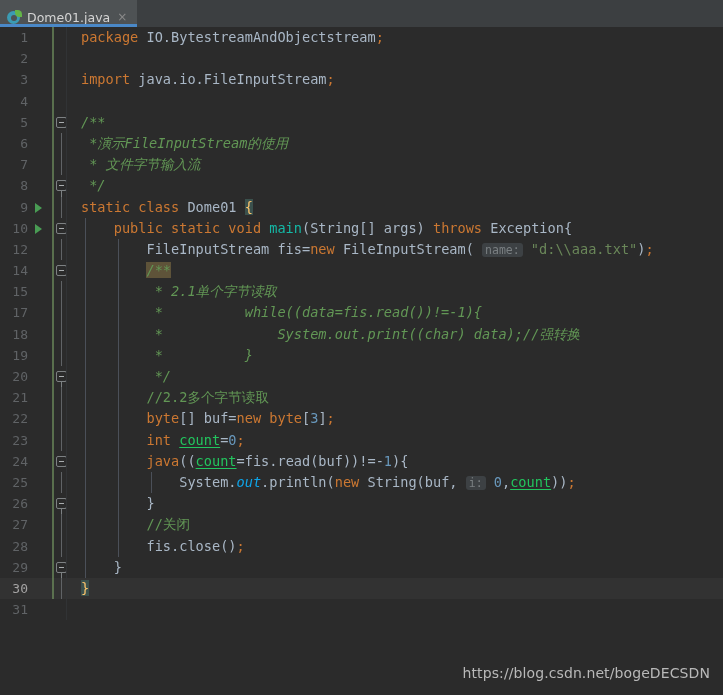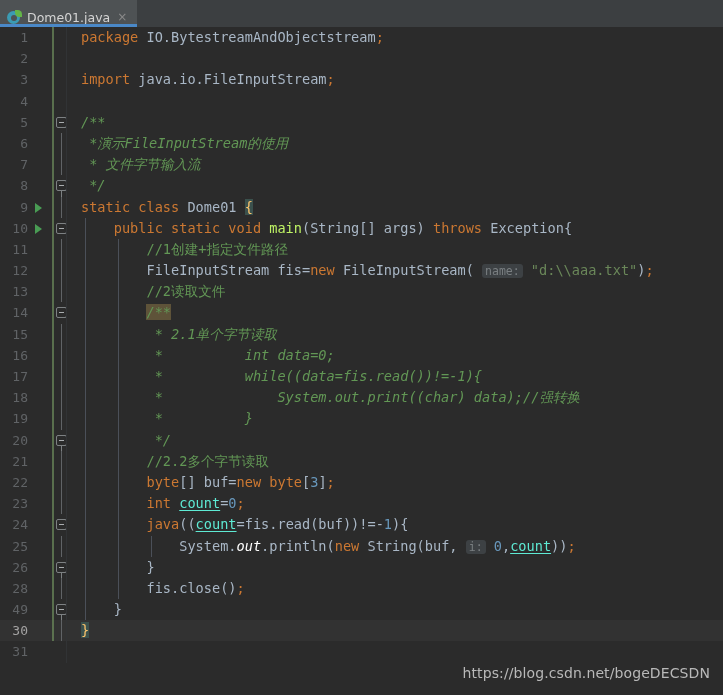--- a/index.html
+++ b/index.html
@@ -209,24 +209,24 @@
     height: 100%;
   }
 
   
   .kw      { color: #cc7832; }
   .str     { color: #6a8759; }
   .num     { color: #6897bb; }
   .cmtz    { color: #629755; }
   .doc     { color: #629755; font-style: italic; }
   .cls     { color: #a9b7c6; }
-  .mth     { color: #bef264; }
-  .fld     { color: #ffffff; font-style: italic; }
+  .mth     { color: #14b8a6; }
+  .fld     { color: #0ea5e9; font-style: italic; }
   .ident   { color: #a9b7c6; }
-  .lvar    { color: #5eead4; text-decoration: underline; text-underline-offset: 2px; }
+  .lvar    { color: #22c55e; text-decoration: underline; text-underline-offset: 2px; }
   .semi    { color: #cc7832; }
   .brace-hl {
     color: #ffc66d;
     background: #3b514d;
   }
   .doc-hl {
     background: #5e5339;
   }
   .hint {
     background: #3d4144;
@@ -361,49 +361,31 @@
         <div class="gutter">
           <span class="lnum">10</span>
           <span class="run-arrow"></span>
           <span class="vcsbar"></span>
           <span class="foldmark"></span>
           <span class="gutter-sep"></span>
         </div>
         <div class="code"><span class="indent" style="left:18px"></span>    <span class="kw">public static void </span><span class="mth">main</span><span class="ident">(String[] args) </span><span class="kw">throws </span><span class="ident">Exception{</span></div>
       </div>
 
-      <div class="row">
-        <div class="gutter">
-          <span class="lnum">11</span>
-          <span class="vcsbar"></span>
-          <span class="foldline"></span>
-          <span class="gutter-sep"></span>
-        </div>
-        <div class="code"><span class="indent" style="left:18px"></span><span class="indent" style="left:51px"></span>        <span class="cmtz">//1</span><span class="cmtz cn">创建</span><span class="cmtz">+</span><span class="cmtz cn">指定文件路径</span></div>
-      </div>
 
       <div class="row">
         <div class="gutter">
           <span class="lnum">12</span>
           <span class="vcsbar"></span>
           <span class="foldline"></span>
           <span class="gutter-sep"></span>
         </div>
         <div class="code"><span class="indent" style="left:18px"></span><span class="indent" style="left:51px"></span>        <span class="ident">FileInputStream fis=</span><span class="kw">new </span><span class="ident">FileInputStream( </span><span class="hint">name:</span><span class="str"> "d:\\aaa.txt"</span><span class="ident">)</span><span class="semi">;</span></div>
       </div>
 
-      <div class="row">
-        <div class="gutter">
-          <span class="lnum">13</span>
-          <span class="vcsbar"></span>
-          <span class="foldline"></span>
-          <span class="gutter-sep"></span>
-        </div>
-        <div class="code"><span class="indent" style="left:18px"></span><span class="indent" style="left:51px"></span>        <span class="cmtz">//2</span><span class="cmtz cn">读取文件</span></div>
-      </div>
 
       <div class="row">
         <div class="gutter">
           <span class="lnum">14</span>
           <span class="vcsbar"></span>
           <span class="foldmark"></span>
           <span class="gutter-sep"></span>
         </div>
         <div class="code"><span class="indent" style="left:18px"></span><span class="indent" style="left:51px"></span>        <span class="doc doc-hl">/**</span></div>
       </div>
@@ -411,29 +393,20 @@
       <div class="row">
         <div class="gutter">
           <span class="lnum">15</span>
           <span class="vcsbar"></span>
           <span class="foldline"></span>
           <span class="gutter-sep"></span>
         </div>
         <div class="code"><span class="indent" style="left:18px"></span><span class="indent" style="left:51px"></span>         <span class="doc">* 2.1</span><span class="doc cn">单个字节读取</span></div>
       </div>
 
-      <div class="row">
-        <div class="gutter">
-          <span class="lnum">16</span>
-          <span class="vcsbar"></span>
-          <span class="foldline"></span>
-          <span class="gutter-sep"></span>
-        </div>
-        <div class="code"><span class="indent" style="left:18px"></span><span class="indent" style="left:51px"></span>         <span class="doc">*          int data=0;</span></div>
-      </div>
 
       <div class="row">
         <div class="gutter">
           <span class="lnum">17</span>
           <span class="vcsbar"></span>
           <span class="foldline"></span>
           <span class="gutter-sep"></span>
         </div>
         <div class="code"><span class="indent" style="left:18px"></span><span class="indent" style="left:51px"></span>         <span class="doc">*          while((data=fis.read())!=-1){</span></div>
       </div>
@@ -521,34 +494,43 @@
       <div class="row">
         <div class="gutter">
           <span class="lnum">26</span>
           <span class="vcsbar"></span>
           <span class="foldmark end"></span>
           <span class="gutter-sep"></span>
         </div>
         <div class="code"><span class="indent" style="left:18px"></span><span class="indent" style="left:51px"></span>        <span class="ident">}</span></div>
       </div>
 
+      <div class="row">
+        <div class="gutter">
+          <span class="lnum">27</span>
+          <span class="vcsbar"></span>
+          <span class="foldline"></span>
+          <span class="gutter-sep"></span>
+        </div>
+        <div class="code"><span class="indent" style="left:18px"></span><span class="indent" style="left:51px"></span>        <span class="cmtz">//</span><span class="cmtz cn">关闭</span></div>
+      </div>
 
       <div class="row">
         <div class="gutter">
           <span class="lnum">28</span>
           <span class="vcsbar"></span>
           <span class="foldline"></span>
           <span class="gutter-sep"></span>
         </div>
         <div class="code"><span class="indent" style="left:18px"></span><span class="indent" style="left:51px"></span>        <span class="ident">fis.close()</span><span class="semi">;</span></div>
       </div>
 
       <div class="row">
         <div class="gutter">
-          <span class="lnum">49</span>
+          <span class="lnum">29</span>
           <span class="vcsbar"></span>
           <span class="foldmark end"></span>
           <span class="gutter-sep"></span>
         </div>
         <div class="code"><span class="indent" style="left:18px"></span>    <span class="ident">}</span></div>
       </div>
 
       <div class="row current">
         <div class="gutter">
           <span class="lnum">30</span>

